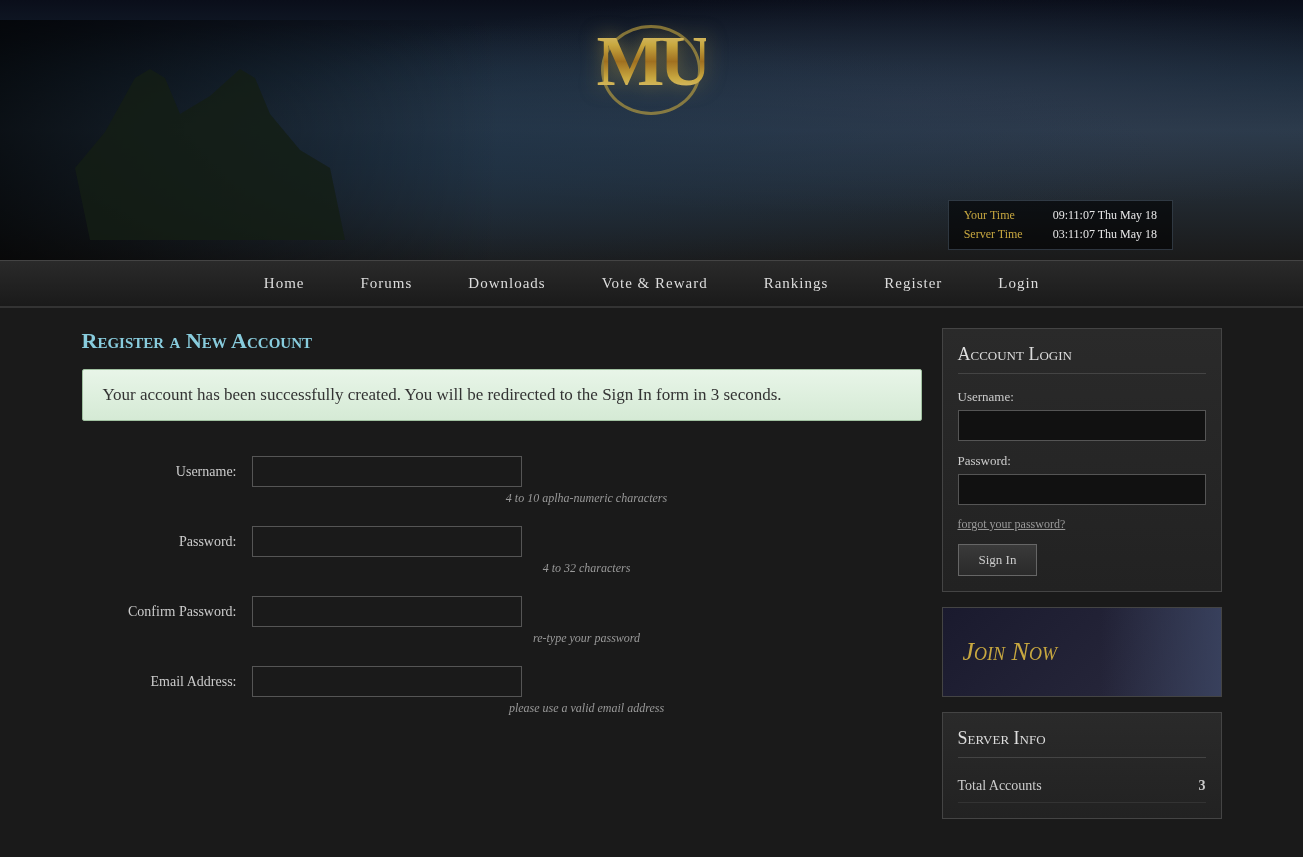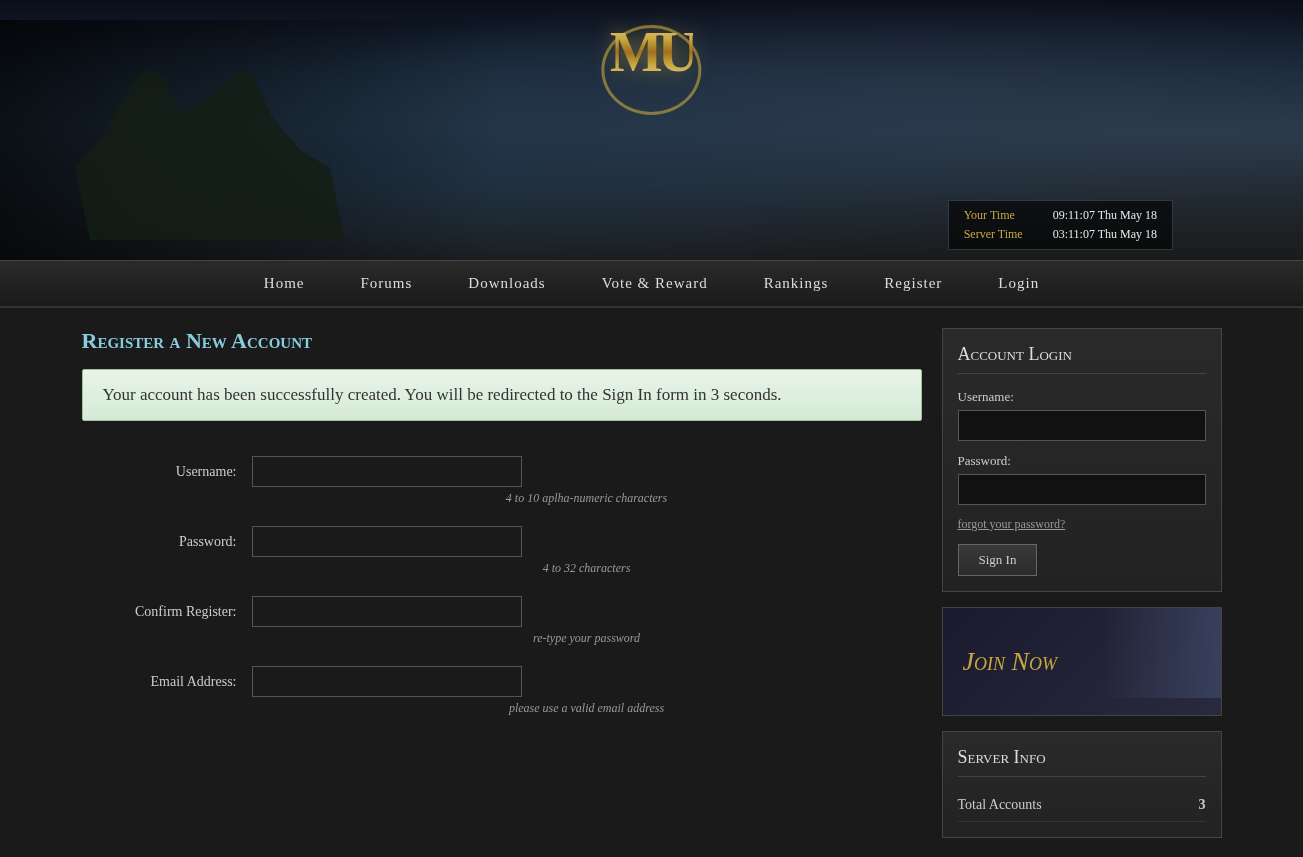--- a/index.html
+++ b/index.html
@@ -59,21 +59,21 @@
       position: absolute;
       top: 20px;
       left: 50%;
       transform: translateX(-50%);
       text-align: center;
       z-index: 10;
     }
 
     .logo-text {
       font-family: 'Times New Roman', serif;
-      font-size: 56px;
+      font-size: 72px;
       font-weight: bold;
       background: linear-gradient(to bottom, #e8d5a0 0%, #c8a840 30%, #a07020 50%, #c8a840 70%, #e8d5a0 100%);
       -webkit-background-clip: text;
       -webkit-text-fill-color: transparent;
       background-clip: text;
       text-shadow: none;
       letter-spacing: -5px;
       filter: drop-shadow(0 0 10px rgba(200,168,64,0.5));
     }
 
@@ -287,21 +287,21 @@
 
     
     .join-banner {
       background: linear-gradient(135deg, #1a1a2e, #2a2a3e);
       border: 1px solid #444;
       padding: 20px;
       margin-bottom: 15px;
       text-align: left;
       position: relative;
       overflow: hidden;
-      height: 109px;
+      height: 90px;
       display: flex;
       align-items: center;
     }
 
     .join-text {
       font-family: 'Palatino Linotype', Palatino, serif;
       font-size: 26px;
       font-variant: small-caps;
       color: #c8a840;
       font-style: italic;
@@ -418,21 +418,21 @@
 
       <div class="form-row">
         <div class="form-label">Password:</div>
         <div class="form-field-group">
           <input type="password" class="form-input" style="">
           <div class="form-hint">4 to 32 characters</div>
         </div>
       </div>
 
       <div class="form-row">
-        <div class="form-label">Confirm Register:</div>
+        <div class="form-label">Confirm Password:</div>
         <div class="form-field-group">
           <input type="password" class="form-input" style="">
           <div class="form-hint">re-type your password</div>
         </div>
       </div>
 
       <div class="form-row">
         <div class="form-label">Email Address:</div>
         <div class="form-field-group">
           <input type="email" class="form-input" style="">

